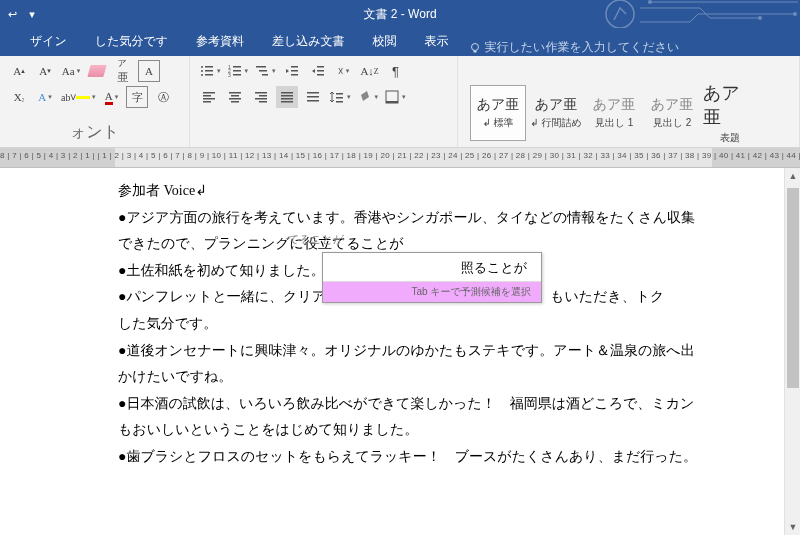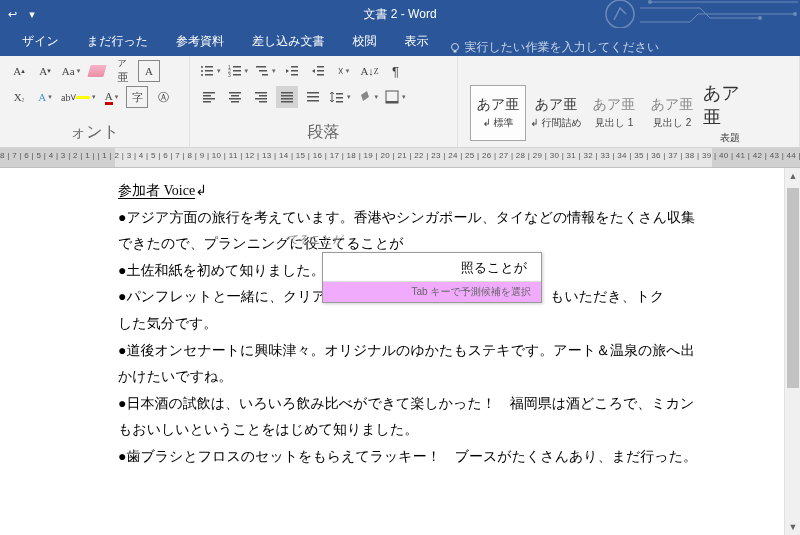--- a/index.html
+++ b/index.html
@@ -1,21 +1,21 @@
 <!DOCTYPE html>
 <html><head>
 <meta charset="utf-8">
 <style>
 * { margin: 0; padding: 0; box-sizing: border-box; }
 body { font-family: "Yu Gothic", "Meiryo", sans-serif; background: #fff; width: 800px; height: 535px; overflow: hidden; position: relative; }
 .titlebar { background: #2b579a; height: 28px; display: flex; align-items: center; justify-content: center; color: #fff; font-size: 12px; position: relative; }
 .titlebar-left { position: absolute; left: 8px; display: flex; gap: 12px; align-items: center; }
 .titlebar-left span { font-size: 11px; }
 .titlebar-deco { position: absolute; right: 0; top: 0; width: 240px; height: 28px; opacity: 0.3; }
-.tabs { background: #2b579a; height: 28px; display: flex; align-items: flex-end; padding-left: 8px; }
+.tabs { background: #2b579a; height: 28px; display: flex; align-items: flex-end; padding-left: 16px; }
 .tab { color: #fff; font-size: 12px; padding: 6px 14px; cursor: pointer; }
 .tellme { display: flex; align-items: center; color: #c7d4e8; font-size: 12px; padding-left: 6px; }
 .tellme-icon { width: 12px; height: 12px; margin-right: 4px; }
 .ribbon { background: #f3f3f3; border-bottom: 1px solid #d4d4d4; height: 92px; display: flex; }
 .group { border-right: 1px solid #e1e1e1; padding: 4px 8px 2px 8px; display: flex; flex-direction: column; justify-content: space-between; }
 .group-label { text-align: center; font-size: 16px; color: #666; padding-bottom: 2px; }
 .group-content { display: flex; flex-direction: column; gap: 4px; flex: 1; }
 .btn-row { display: flex; gap: 4px; align-items: center; }
 .rbtn { min-width: 22px; height: 22px; display: inline-flex; align-items: center; justify-content: center; font-size: 11px; color: #444; cursor: pointer; border: 1px solid transparent; }
 .rbtn svg { width: 16px; height: 16px; }
@@ -26,21 +26,21 @@
 .style-item.selected { border: 1px solid #a5a5a5; background: #fdfdfd; box-shadow: inset 0 0 0 1px #fff; }
 .style-sample { font-size: 14px; font-family: "Yu Mincho", serif; color: #333; }
 .style-name { font-size: 10px; color: #444; margin-top: 2px; }
 .ruler-area { background: #e6e6e6; border-bottom: 1px solid #c0c0c0; height: 20px; position: relative; font-size: 8px; color: #555; overflow: hidden; }
 .ruler-text { position: absolute; left: 0; top: 3px; white-space: nowrap; letter-spacing: 0.3px; }
 .ruler-margin-left { position: absolute; left: 0; top: 0; height: 100%; width: 115px; background: #d0d0d0; }
 .ruler-margin-right { position: absolute; right: 0; top: 0; height: 100%; width: 88px; background: #d0d0d0; }
 .doc-area { background: #fff; padding: 10px 90px 20px 118px; height: 395px; position: relative; }
 .doc-text { font-family: "Yu Mincho", "MS Mincho", serif; font-size: 14px; line-height: 1.9; color: #000; }
 .doc-text p { margin: 0; }
-.heading { text-decoration: underline; text-underline-offset: 3px; text-align: right; }
+.heading { text-underline-offset: 3px; text-align: right; }
 .ime-hint { position: absolute; font-size: 11px; color: #888; }
 .ime-popup { position: absolute; background: #fff; border: 1px solid #9a9a9a; box-shadow: 1px 1px 3px rgba(0,0,0,0.2); font-size: 13px; }
 .ime-candidate { padding: 6px 14px 4px 10px; font-family: "Yu Mincho", serif; }
 .ime-instruction { padding: 3px 10px; font-size: 10px; color: #666; background: #f0abfc; border-top: 1px solid #ddd; }
 .scrollbar-v { position: absolute; right: 0; top: 168px; width: 16px; height: 367px; background: #f0f0f0; border-left: 1px solid #e0e0e0; }
 .scroll-thumb { position: absolute; left: 2px; top: 20px; width: 12px; height: 200px; background: #c2c2c2; border-radius: 0; }
 .scroll-arrow { position: absolute; left: 0; width: 16px; height: 16px; display: flex; align-items: center; justify-content: center; font-size: 9px; color: #666; }
 .eraser-pink { width: 16px; height: 12px; background: linear-gradient(#f8b4c8, #e88fa8); transform: skewX(-15deg); border-radius: 1px; }
 .highlight-sample { display: inline-block; width: 14px; height: 3px; background: #ffff00; vertical-align: bottom; }
 </style>
@@ -60,21 +60,21 @@
     <circle cx="200" cy="18" r="2" fill="#fff"></circle>
     <path d="M80 22 L130 22 L138 14 L235 14" fill="none" stroke="#fff" stroke-width="1"></path>
     <circle cx="235" cy="14" r="2" fill="#fff"></circle>
     <path d="M90 2 L238 2" fill="none" stroke="#fff" stroke-width="1"></path>
     <circle cx="90" cy="2" r="2" fill="#fff"></circle>
   </svg>
 </div>
 
 <div class="tabs">
   <div class="tab">ザイン</div>
-  <div class="tab">まだ行った</div>
+  <div class="tab">した気分です</div>
   <div class="tab">参考資料</div>
   <div class="tab">差し込み文書</div>
   <div class="tab">校閲</div>
   <div class="tab">表示</div>
   <div class="tellme">
     <svg class="tellme-icon" viewBox="0 0 12 12">
         <circle cx="6" cy="5" r="3.5" fill="none" stroke="#c7d4e8" stroke-width="1"></circle>
         <rect x="4.5" y="8.5" width="3" height="2" fill="#c7d4e8"></rect>
       </svg>
     <span>実行したい作業を入力してください</span>
@@ -229,21 +229,20 @@
           </div>
         <div class="rbtn">
             <svg viewBox="0 0 16 16">
               <rect x="2" y="2" width="12" height="12" fill="none" stroke="#555"></rect>
               <line x1="2" y1="13" x2="14" y2="13" stroke="#555" stroke-width="2"></line>
             </svg>
             <span class="dropdown-arrow">▾</span>
           </div>
       </div>
     </div>
-    <div class="group-label">段落</div>
   </div>
 
   <div class="group" style="flex:1;">
     <div class="style-gallery">
       <div class="style-item selected">
         <div class="style-sample">あア亜</div>
         <div class="style-name">↲ 標準</div>
       </div>
       <div class="style-item">
         <div class="style-sample">あア亜</div>

